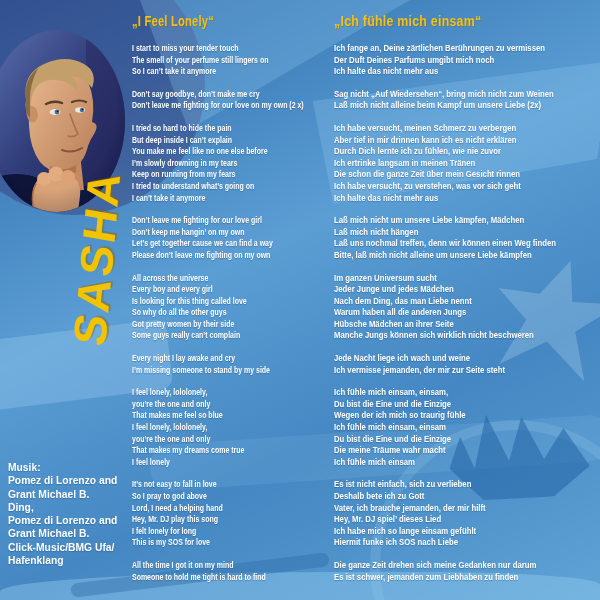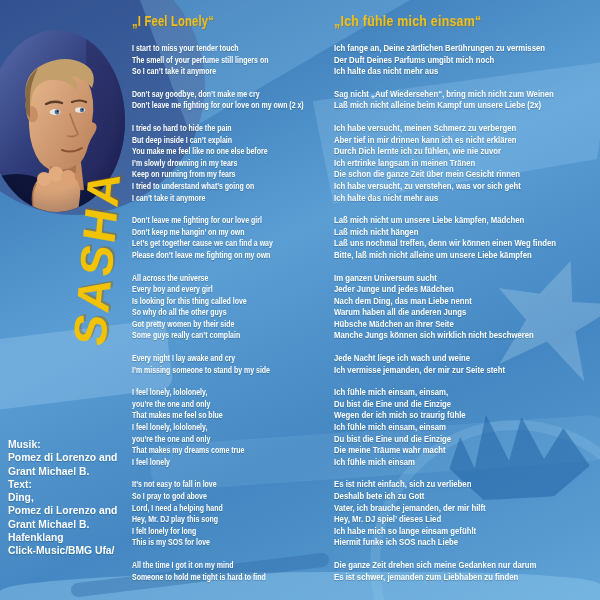--- a/index.html
+++ b/index.html
@@ -44,21 +44,21 @@
   
   .col{position:absolute;top:12px;color:#ffffff;font-weight:bold;z-index:5;
     text-shadow:0 1px 1px rgba(20,60,110,0.35);}
   .col-en{left:132px;width:270px;transform:scaleX(0.72);transform-origin:0 0;}
   .col-de{left:334px;width:320px;transform:scaleX(0.80);transform-origin:0 0;}
   .col h1{margin:0 0 12px 0;color:#eec11e;font-size:15.5px;letter-spacing:0.3px;
     text-shadow:1px 1px 0 rgba(140,95,0,0.4);white-space:nowrap;}
   .stanza{margin:0 0 11px 0;font-size:9.7px;line-height:11.6px;}
   .line{display:block;white-space:nowrap;}
   
-  .credits{position:absolute;left:8px;top:438px;width:130px;z-index:5;
+  .credits{position:absolute;left:8px;top:461px;width:130px;z-index:5;
     color:#ffffff;font-weight:bold;font-size:10.3px;line-height:13.3px;
     text-shadow:0 1px 1px rgba(20,60,110,0.35);}
   .credits .line{display:block;white-space:nowrap;}
 </style>
 </head>
 <body>
 
 <div class="page">
 
   <div class="shape dark-circle"></div>
@@ -246,21 +246,20 @@
           <span class="line">Die ganze Zeit drehen sich meine Gedanken nur darum</span>
           <span class="line">Es ist schwer, jemanden zum Liebhaben zu finden</span>
         </p>
       </div>
   </div>
 
   <div class="credits">
       <span class="line">Musik:</span>
       <span class="line">Pomez di Lorenzo and</span>
       <span class="line">Grant Michael B.</span>
-      <span class="line">Text:</span>
       <span class="line">Ding,</span>
       <span class="line">Pomez di Lorenzo and</span>
       <span class="line">Grant Michael B.</span>
+      <span class="line">Click-Music/BMG Ufa/</span>
       <span class="line">Hafenklang</span>
-      <span class="line">Click-Music/BMG Ufa/</span>
     </div>
 
 </div>
 
 </body></html>

